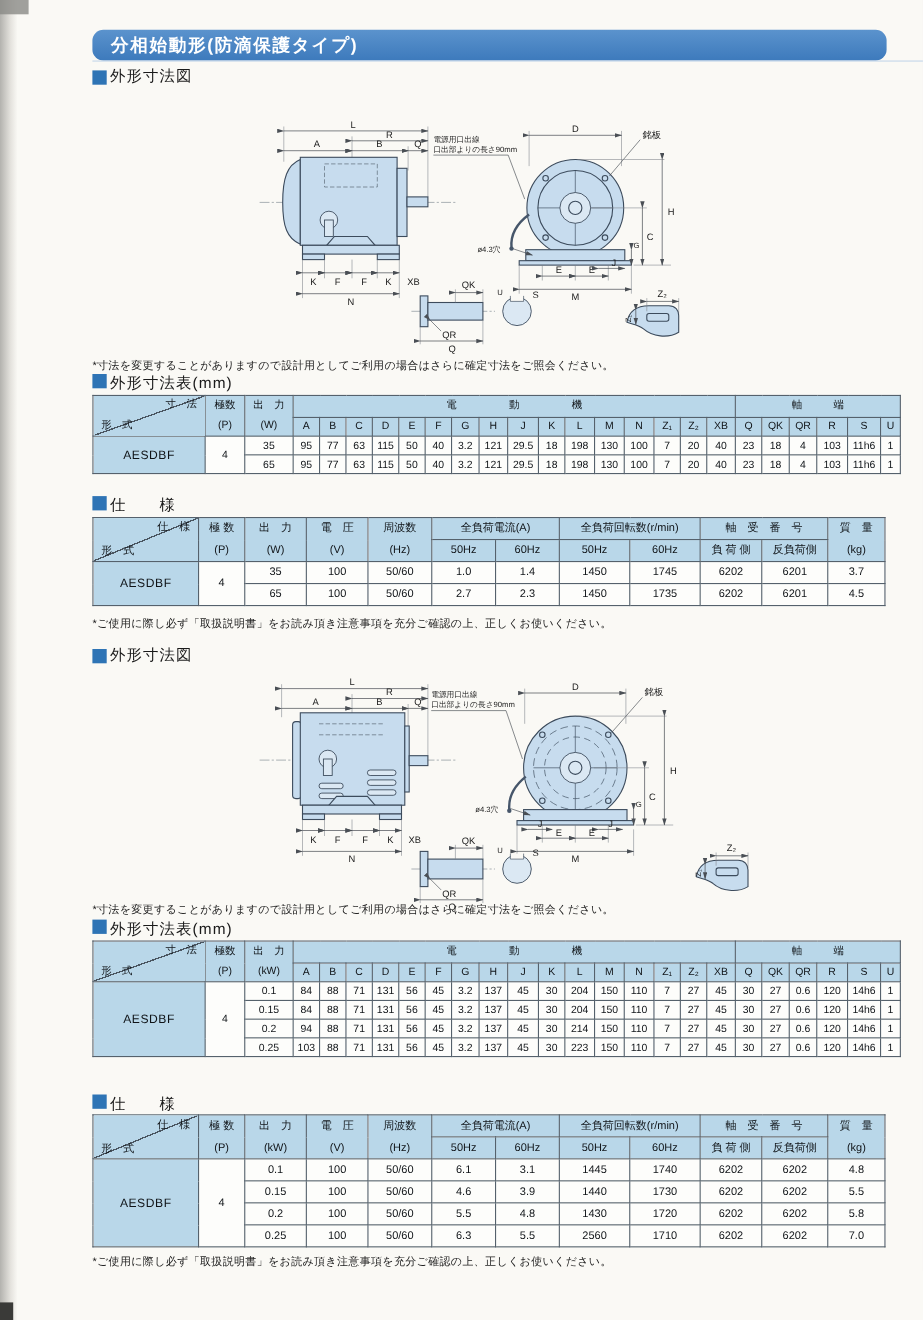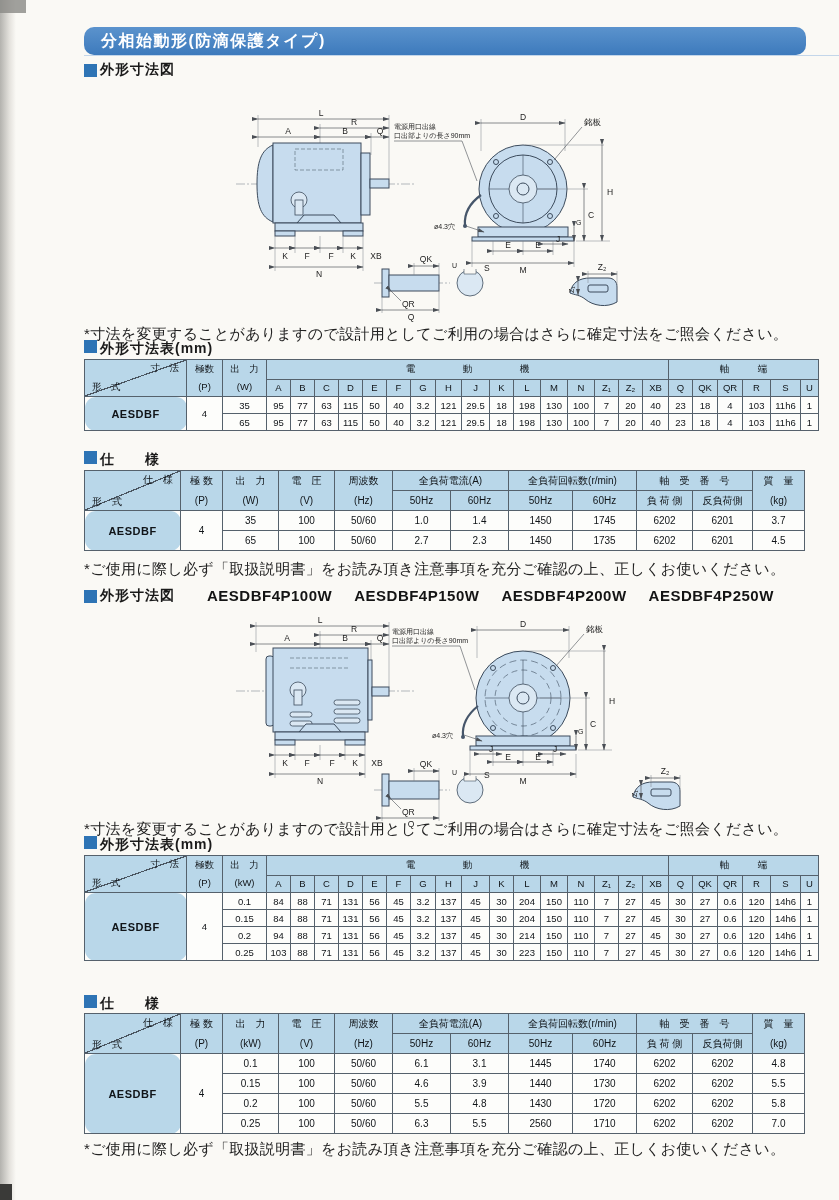--- a/index.html
+++ b/index.html
@@ -9,39 +9,39 @@
   .edge-left{position:absolute;left:0;top:0;width:16px;height:1200px;background:linear-gradient(to right,#b3b2ae,#e4e2dd 60%,rgba(250,249,245,0));}
   .edge-corner-tl{position:absolute;left:0;top:0;width:26px;height:13px;background:#8a8a86;opacity:.8;}
   .edge-corner-bl{position:absolute;left:0;bottom:0;width:12px;height:16px;background:#3a3a38;}
   .bar-shadow{position:absolute;left:84px;top:55px;width:755px;height:1px;background:#c3d6ea;}
 
   .title-bar{position:absolute;left:84px;top:27px;width:722px;height:28px;background:linear-gradient(#niceblue,#3d7abc);background:linear-gradient(#5b93cd,#3d7abc);display:flex;align-items:center;border-radius:10px;}
   .title-bar .t{color:#ffffff;font-size:16px;font-weight:bold;letter-spacing:1.5px;padding-left:17px;}
 
   .sec-head{position:absolute;display:flex;align-items:center;}
   .bullet{width:13px;height:13px;background:#2e74b5;margin-right:3px;flex:0 0 auto;}
-  .sec-label{font-size:14px;font-weight:bold;color:#1a1a1a;letter-spacing:1px;white-space:nowrap;}
+  .sec-label{font-size:14px;font-weight:normal;color:#1a1a1a;letter-spacing:1px;white-space:nowrap;}
   .models{position:absolute;display:flex;gap:24px;font-size:15px;font-weight:bold;color:#141414;letter-spacing:.5px;white-space:nowrap;}
-  .note{position:absolute;font-size:15px;color:#222;letter-spacing:.3px;white-space:nowrap;}
+  .note{position:absolute;font-size:10px;color:#222;letter-spacing:.3px;white-space:nowrap;}
 
   .tbl-head{position:absolute;display:flex;align-items:flex-start;}
   .tbl-head .sec-label{font-size:14px;}
 
   table{border-collapse:collapse;table-layout:fixed;background:#fdfdfb;border:1.6px solid #333e48;position:absolute;}
   th,td{border:.8px solid #55616c;text-align:center;vertical-align:middle;padding:0;overflow:hidden;white-space:nowrap;font-weight:normal;color:#101418;}
   thead th{background:#b9d7e9;font-size:9.5px;line-height:1.15;}
   .dim-table{width:734px;left:84px;}
   .dim-table thead tr.r1 th{height:19px;}
   .dim-table thead tr.r2 th{height:16px;}
   .dim-table td, .dim-table tbody th{font-size:9.5px;height:16px;}
   .spec-table{width:712px;left:84px;}
   .spec-table thead tr.r1 th{height:19px;font-size:10px;}
   .spec-table thead tr.r2 th{height:19px;font-size:10px;}
   .spec-table td,.spec-table tbody th{font-size:10px;height:19px;}
-  .model-cell{background:#b9d7e9 !important;font-weight:bold;font-size:11px !important;letter-spacing:.5px;border-radius:11px;}
+  .model-cell{background:#b9d7e9 !important;font-weight:normal;font-size:11px !important;letter-spacing:.5px;}
   .two-line{display:flex;flex-direction:column;justify-content:space-around;height:100%;}
   .diag{position:relative;padding:0;}
   .diag .slash{position:absolute;inset:0;background:linear-gradient(to bottom right,rgba(0,0,0,0) calc(50% - .6px),#4a5560 calc(50% - .6px),#4a5560 calc(50% + .6px),rgba(0,0,0,0) calc(50% + .6px));}
   .diag .ct{position:absolute;top:3px;right:7px;font-size:9.5px;}
   .diag .cb{position:absolute;bottom:3px;left:7px;font-size:9.5px;}
   .spec-table .diag .ct,.spec-table .diag .cb{font-size:10px;}
 
   svg{position:absolute;overflow:visible;}
   .fig{fill:#c7dcee;stroke:#3c4b5c;stroke-width:1;}
   .fig2{fill:#dbe8f3;stroke:#3c4b5c;stroke-width:.8;}
@@ -446,26 +446,20 @@
           <td>4.5</td>
         </tr>
       </tbody>
   </table>
 
   <div class="note" style="left:84px;top:560px;">*ご使用に際し必ず「取扱説明書」をお読み頂き注意事項を充分ご確認の上、正しくお使いください。</div>
 
   <div class="sec-head" style="left:84px;top:587px;">
     <span class="bullet"></span>
     <span class="sec-label">外形寸法図</span>
-  </div>
-  <div class="models" style="left:207px;top:587px;gap:22px;">
-    <span>AESDBF4P100W</span>
-    <span>AESDBF4P150W</span>
-    <span>AESDBF4P200W</span>
-    <span>AESDBF4P250W</span>
   </div>
 
   <svg style="left:178px;top:612px;" width="545" height="215" viewBox="0 0 545 215">
 
     <line class="ext" x1="78" y1="10" x2="78" y2="40"></line>
     <line class="ext" x1="211" y1="10" x2="211" y2="75"></line>
     <line class="ext" x1="142" y1="19" x2="142" y2="40"></line>
     <line class="ext" x1="193" y1="28" x2="193" y2="48"></line>
     <line class="dim" x1="78" y1="14" x2="211" y2="14"></line>
     <text class="dl" x="142" y="11" text-anchor="middle">L</text>

